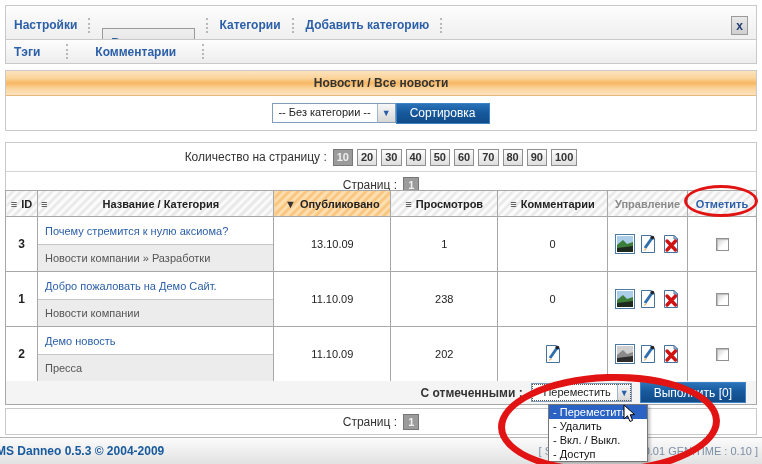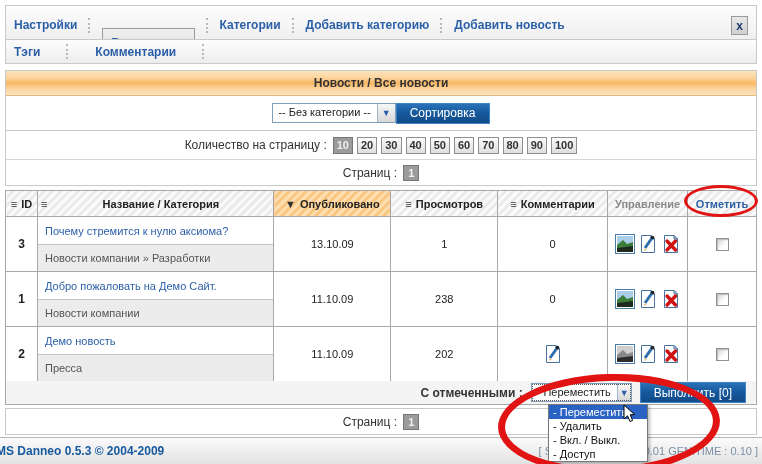--- a/index.html
+++ b/index.html
@@ -155,21 +155,20 @@
 
   <div class="navbar" style="top:5px;">
     <a>Настройки</a>
     <span class="nav-sep"></span>
     <span class="tab-active">Все новости</span>
     <span class="nav-sep"></span>
     <a>Категории</a>
     <span class="nav-sep"></span>
     <a>Добавить категорию</a>
     <span class="nav-sep"></span>
-    <a>Добавить новость</a>
     <span class="close-btn">x</span>
   </div>
 
   <div class="navbar sub" style="top:39px;gap:25px;">
     <a>Тэги</a>
     <span class="nav-sep"></span>
     <a>Комментарии</a>
     <span class="nav-sep"></span>
   </div>
 
@@ -179,21 +178,21 @@
     </div>
     <div class="filter-row">
       <span class="select">
         <span class="sel-text">-- Без категории --</span>
         <span class="sel-arrow">▼</span>
       </span>
       <button class="btn-primary">Сортировка</button>
     </div>
   </div>
 
-  <div class="section-box" style="top:130px;">
+  <div class="section-box" style="top:142px;">
     <div class="pagebox-row first">
       <span class="pp-label">Количество на страницу :</span>
       <span class="size-btn active">10</span>
       <span class="size-btn">20</span>
       <span class="size-btn">30</span>
       <span class="size-btn">40</span>
       <span class="size-btn">50</span>
       <span class="size-btn">60</span>
       <span class="size-btn">70</span>
       <span class="size-btn">80</span>

